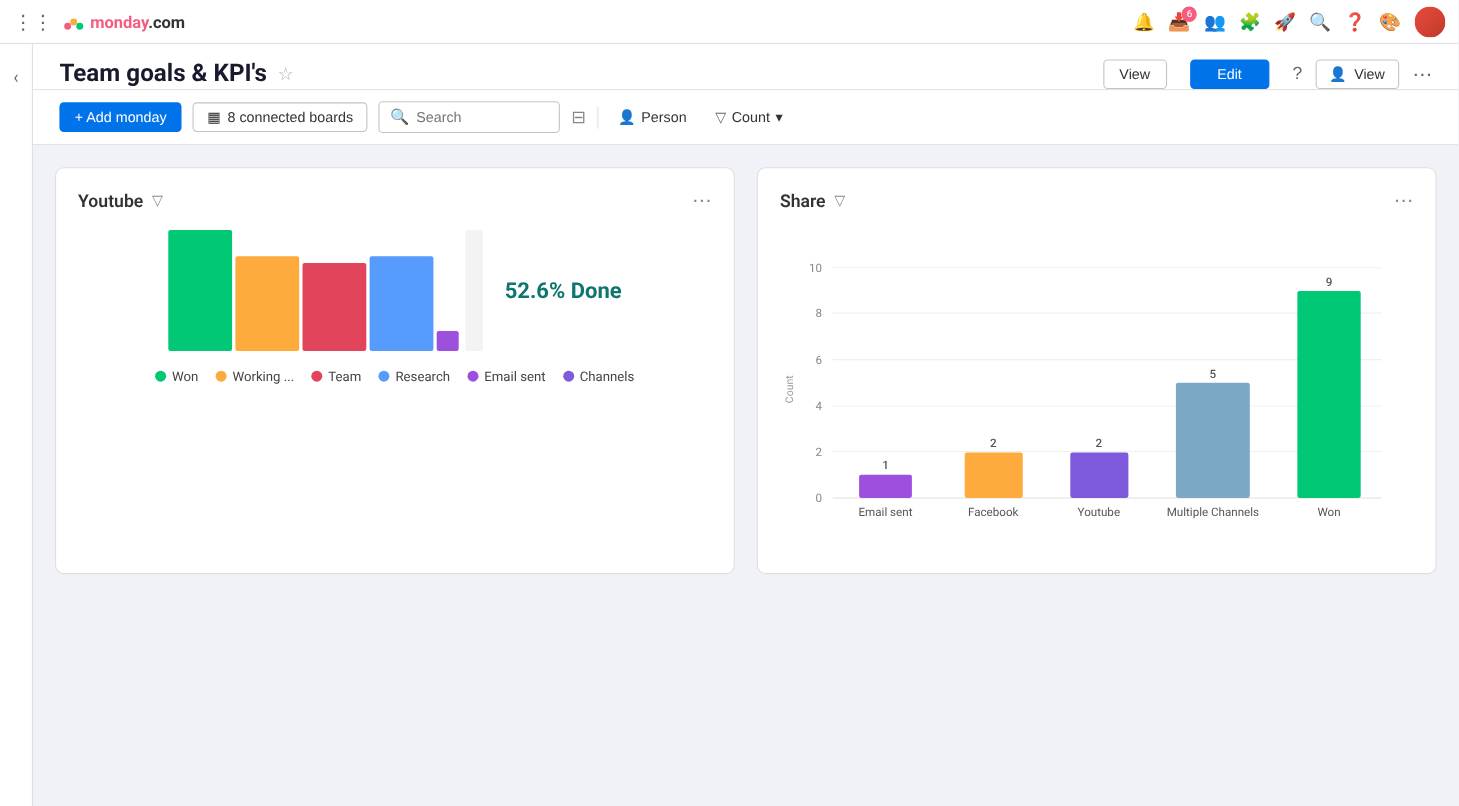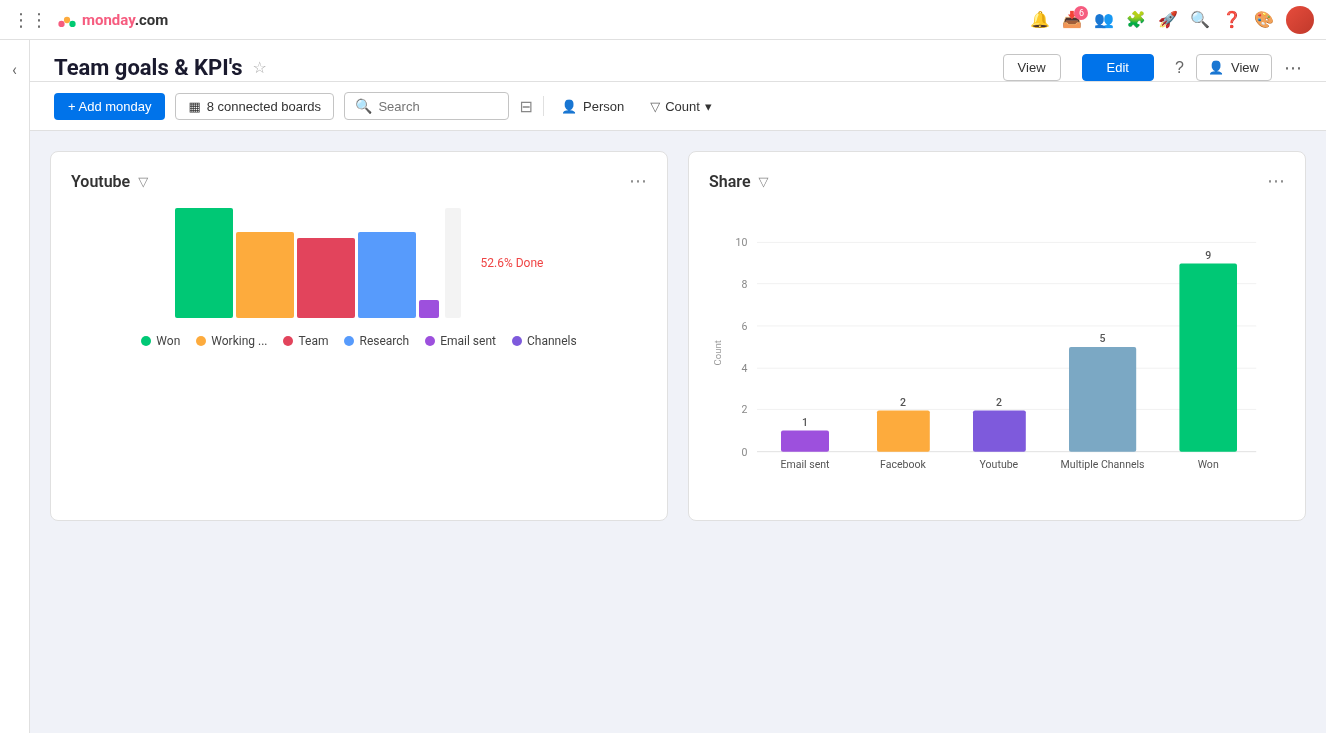--- a/index.html
+++ b/index.html
@@ -105,21 +105,21 @@
     .widget-title-group { display: flex; align-items: center; gap: 8px; }
     .widget-title { font-size: 16px; font-weight: 600; color: #333; }
     .filter-icon { color: #888; font-size: 13px; cursor: pointer; }
     .widget-dots { background: none; border: none; color: #888; font-size: 18px; cursor: pointer; }
 
     
     .battery-content { display: flex; flex-direction: column; align-items: center; gap: 16px; }
     .battery-bars { display: flex; align-items: stretch; gap: 3px; height: 110px; }
     .battery-bar { width: 58px; border-radius: 2px; }
     .battery-empty { width: 16px; height: 110px; background: #e0e0e0; border-radius: 2px; opacity: 0.4; }
-    .battery-pct { font-size: 12px; color: #ef4444; font-weight: 400; margin-left: 20px; }
+    .battery-pct { font-size: 20px; color: #0f766e; font-weight: 700; margin-left: 20px; }
     .battery-legend { display: flex; flex-wrap: wrap; gap: 10px 16px; justify-content: center; }
     .legend-item { display: flex; align-items: center; gap: 5px; font-size: 12px; color: #444; }
     .legend-dot { width: 10px; height: 10px; border-radius: 50%; }
     .battery-viz { display: flex; align-items: center; gap: 6px; }
 
     
     .chart-content { padding: 0 0 10px 0; }
 
     
     .y-label { font-size: 11px; fill: #888; }

